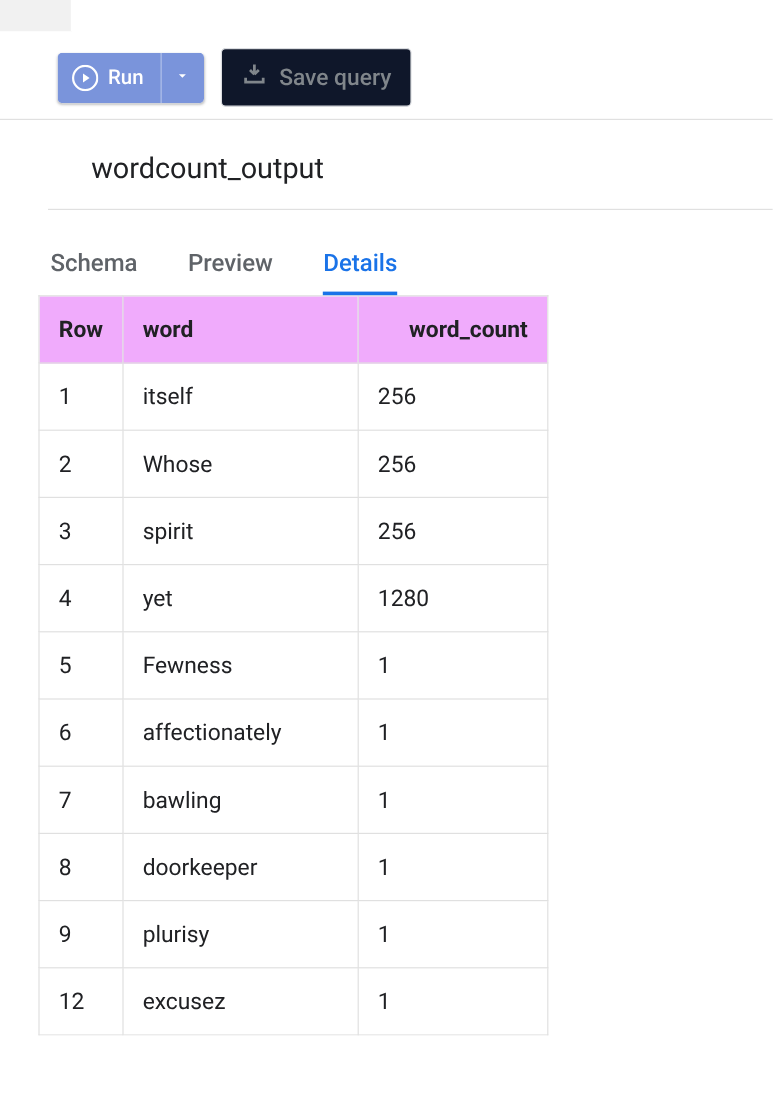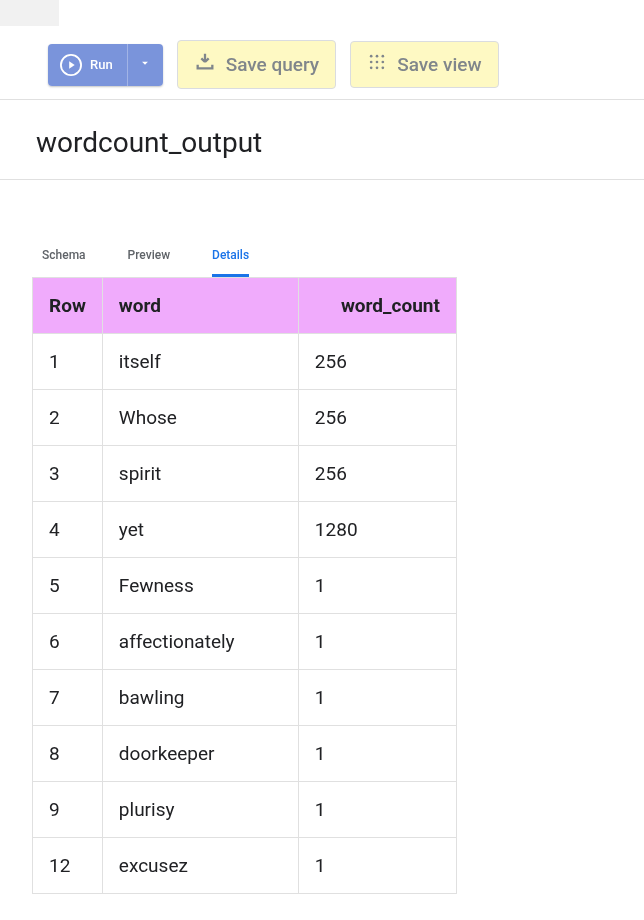--- a/index.html
+++ b/index.html
@@ -36,21 +36,21 @@
       border-radius: 4px;
       overflow: hidden;
     }
     .run-button {
       display: flex;
       align-items: center;
       gap: 8px;
       padding: 10px 14px 10px 12px;
       background: #7a94db;
       color: #fff;
-      font-size: 13px;
+      font-size: 17px;
       font-weight: 500;
       border: none;
       cursor: pointer;
       font-family: inherit;
     }
     .play-icon {
       width: 22px;
       height: 22px;
       display: flex;
       align-items: center;
@@ -65,52 +65,52 @@
       border: none;
       border-left: 1px solid rgba(255,255,255,0.3);
       cursor: pointer;
       color: #fff;
     }
     .outline-button {
       display: flex;
       align-items: center;
       gap: 10px;
       padding: 10px 16px;
-      background: #fef9c3;
+      background: #0f172a;
       border: 1px solid #dadce0;
       border-radius: 4px;
       color: #80868b;
       font-size: 19px;
       font-weight: 500;
       cursor: pointer;
       font-family: inherit;
     }
     .outline-button svg {
       fill: #80868b;
     }
     .page-title {
-      font-size: 28px;
+      font-size: 24px;
       font-weight: 400;
       padding: 26px 0 20px 36px;
       border-bottom: 1px solid #e0e0e0;
       color: #202124;
+      margin-left: 40px;
     }
     .tabs-row {
       display: flex;
       gap: 42px;
       padding: 32px 0 0 42px;
     }
     .tab {
-      font-size: 12px;
+      font-size: 20px;
       font-weight: 500;
       color: #5f6368;
       padding-bottom: 12px;
       cursor: pointer;
       border-bottom: 3px solid transparent;
-      margin-top: 36px;
     }
     .tab.active {
       color: #1a73e8;
       border-bottom: 3px solid #1a73e8;
     }
     .data-table {
       margin: 0 0 0 32px;
       border-collapse: collapse;
       font-size: 19px;
     }
@@ -168,36 +168,20 @@
   <button class="outline-button">
     <span>
       <svg width="22" height="22" viewBox="0 0 24 24">
           <path d="M12 3v9m0 0l-4-4m4 4l4-4" stroke="#80868b" stroke-width="2.5" fill="none"></path>
           <path d="M4 15v4h16v-4" stroke="#80868b" stroke-width="2.5" fill="none"></path>
         </svg>
     </span>
     <span>Save query</span>
   </button>
 
-  <button class="outline-button">
-    <span>
-      <svg width="20" height="20" viewBox="0 0 24 24">
-        <circle cx="5" cy="5" r="1.6" fill="#80868b"></circle>
-          <circle cx="12" cy="5" r="1.6" fill="#80868b"></circle>
-          <circle cx="19" cy="5" r="1.6" fill="#80868b"></circle>
-        <circle cx="5" cy="12" r="1.6" fill="#80868b"></circle>
-          <circle cx="12" cy="12" r="1.6" fill="#80868b"></circle>
-          <circle cx="19" cy="12" r="1.6" fill="#80868b"></circle>
-        <circle cx="5" cy="19" r="1.6" fill="#80868b"></circle>
-          <circle cx="12" cy="19" r="1.6" fill="#80868b"></circle>
-          <circle cx="19" cy="19" r="1.6" fill="#80868b"></circle>
-      </svg>
-    </span>
-    <span>Save view</span>
-  </button>
 </div>
 
 <div class="page-title">wordcount_output</div>
 
 <div class="tabs-row" id="tabs-row">
     <div class="tab">Schema</div>
     <div class="tab">Preview</div>
     <div class="tab active">Details</div>
   </div>
 

